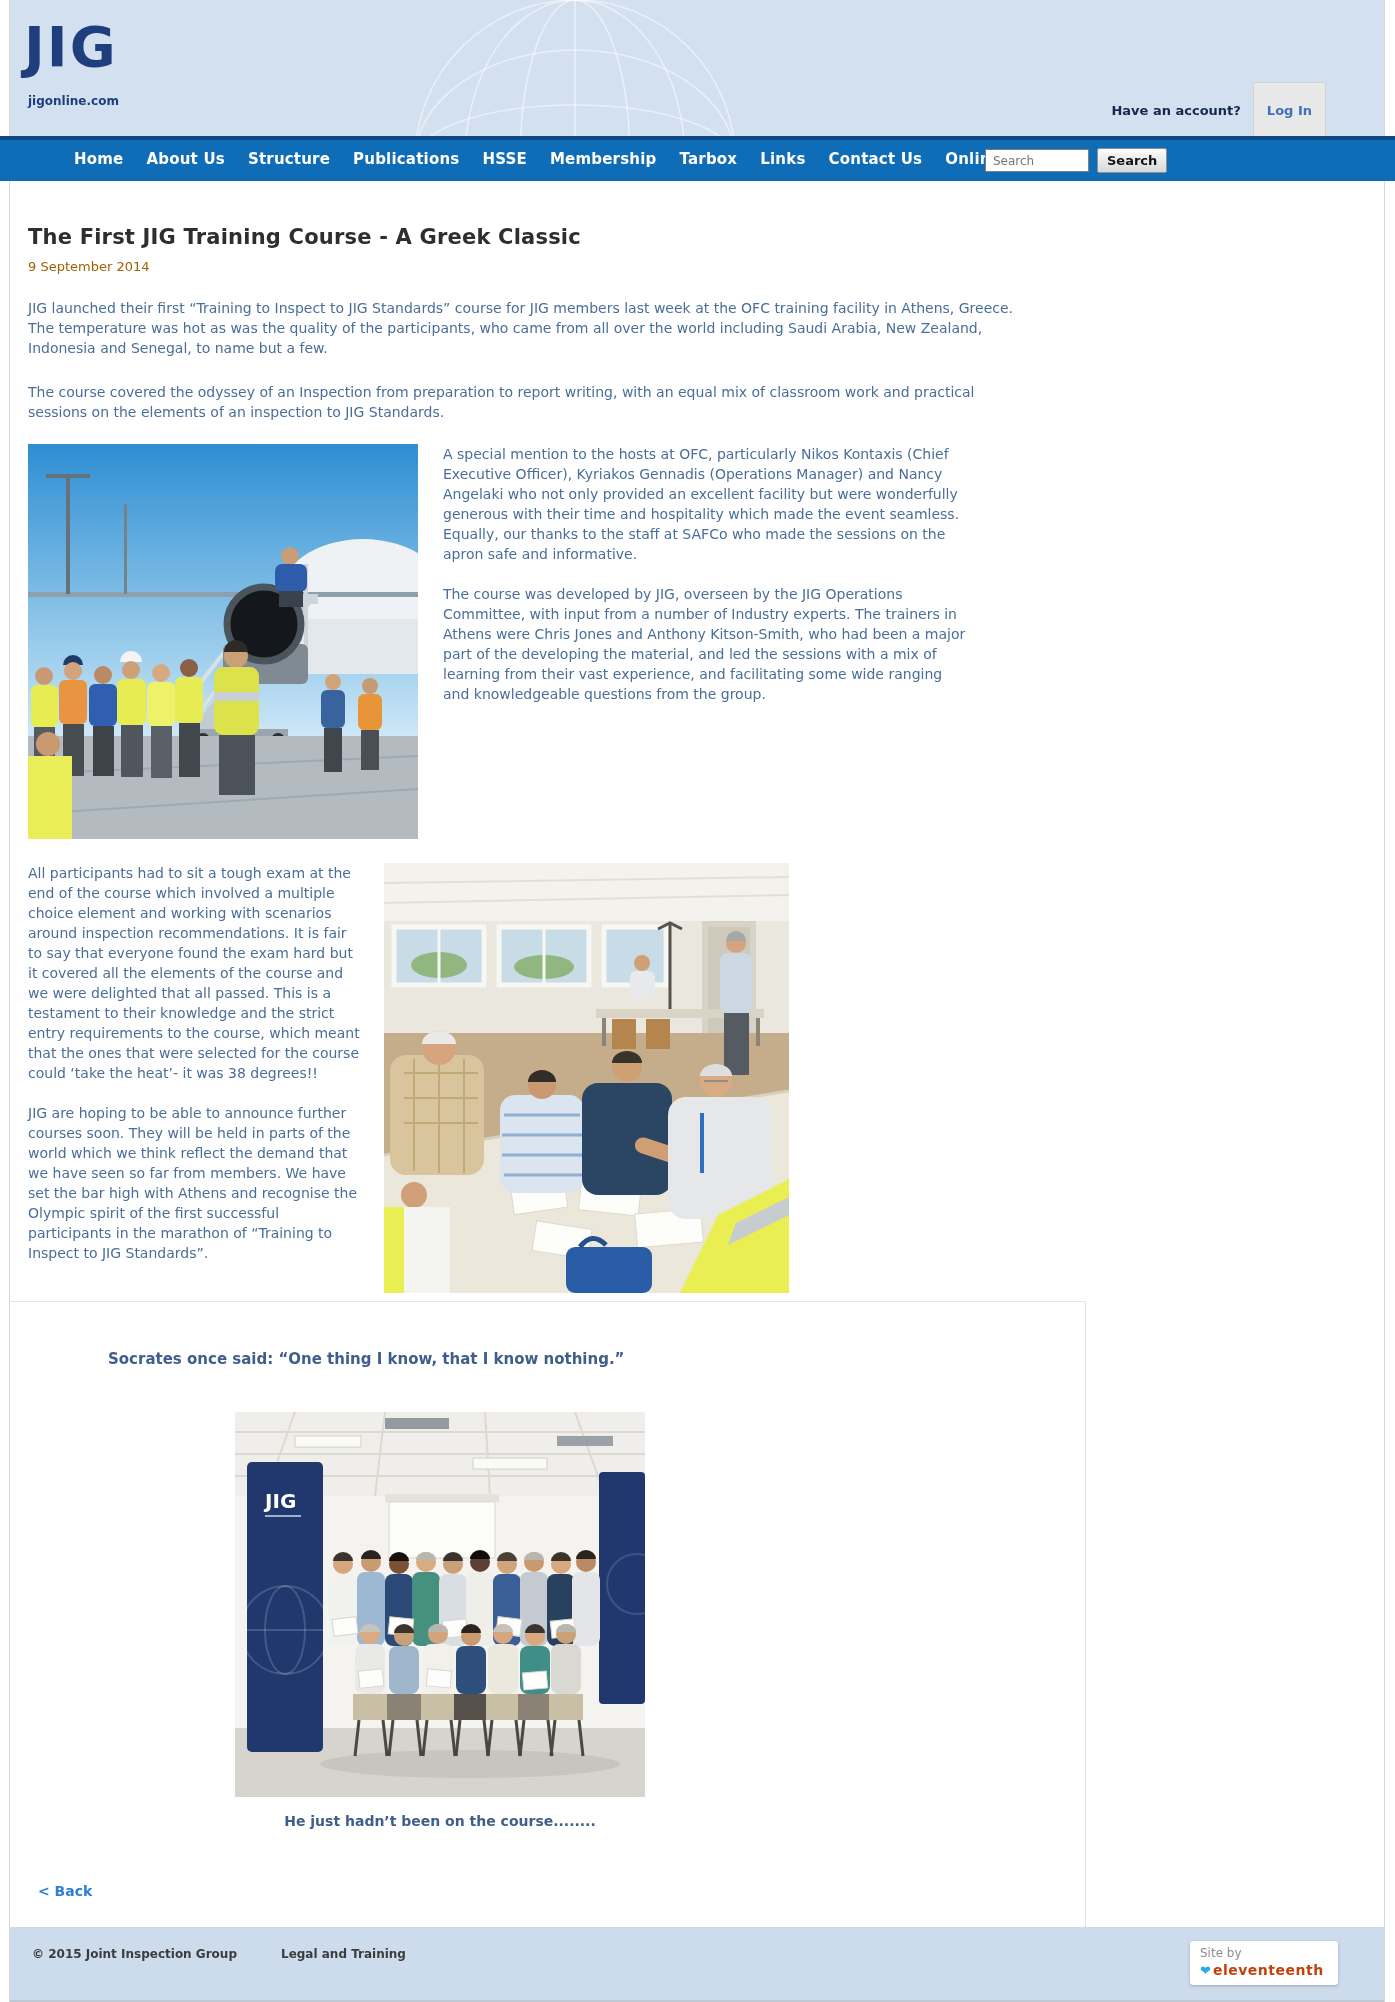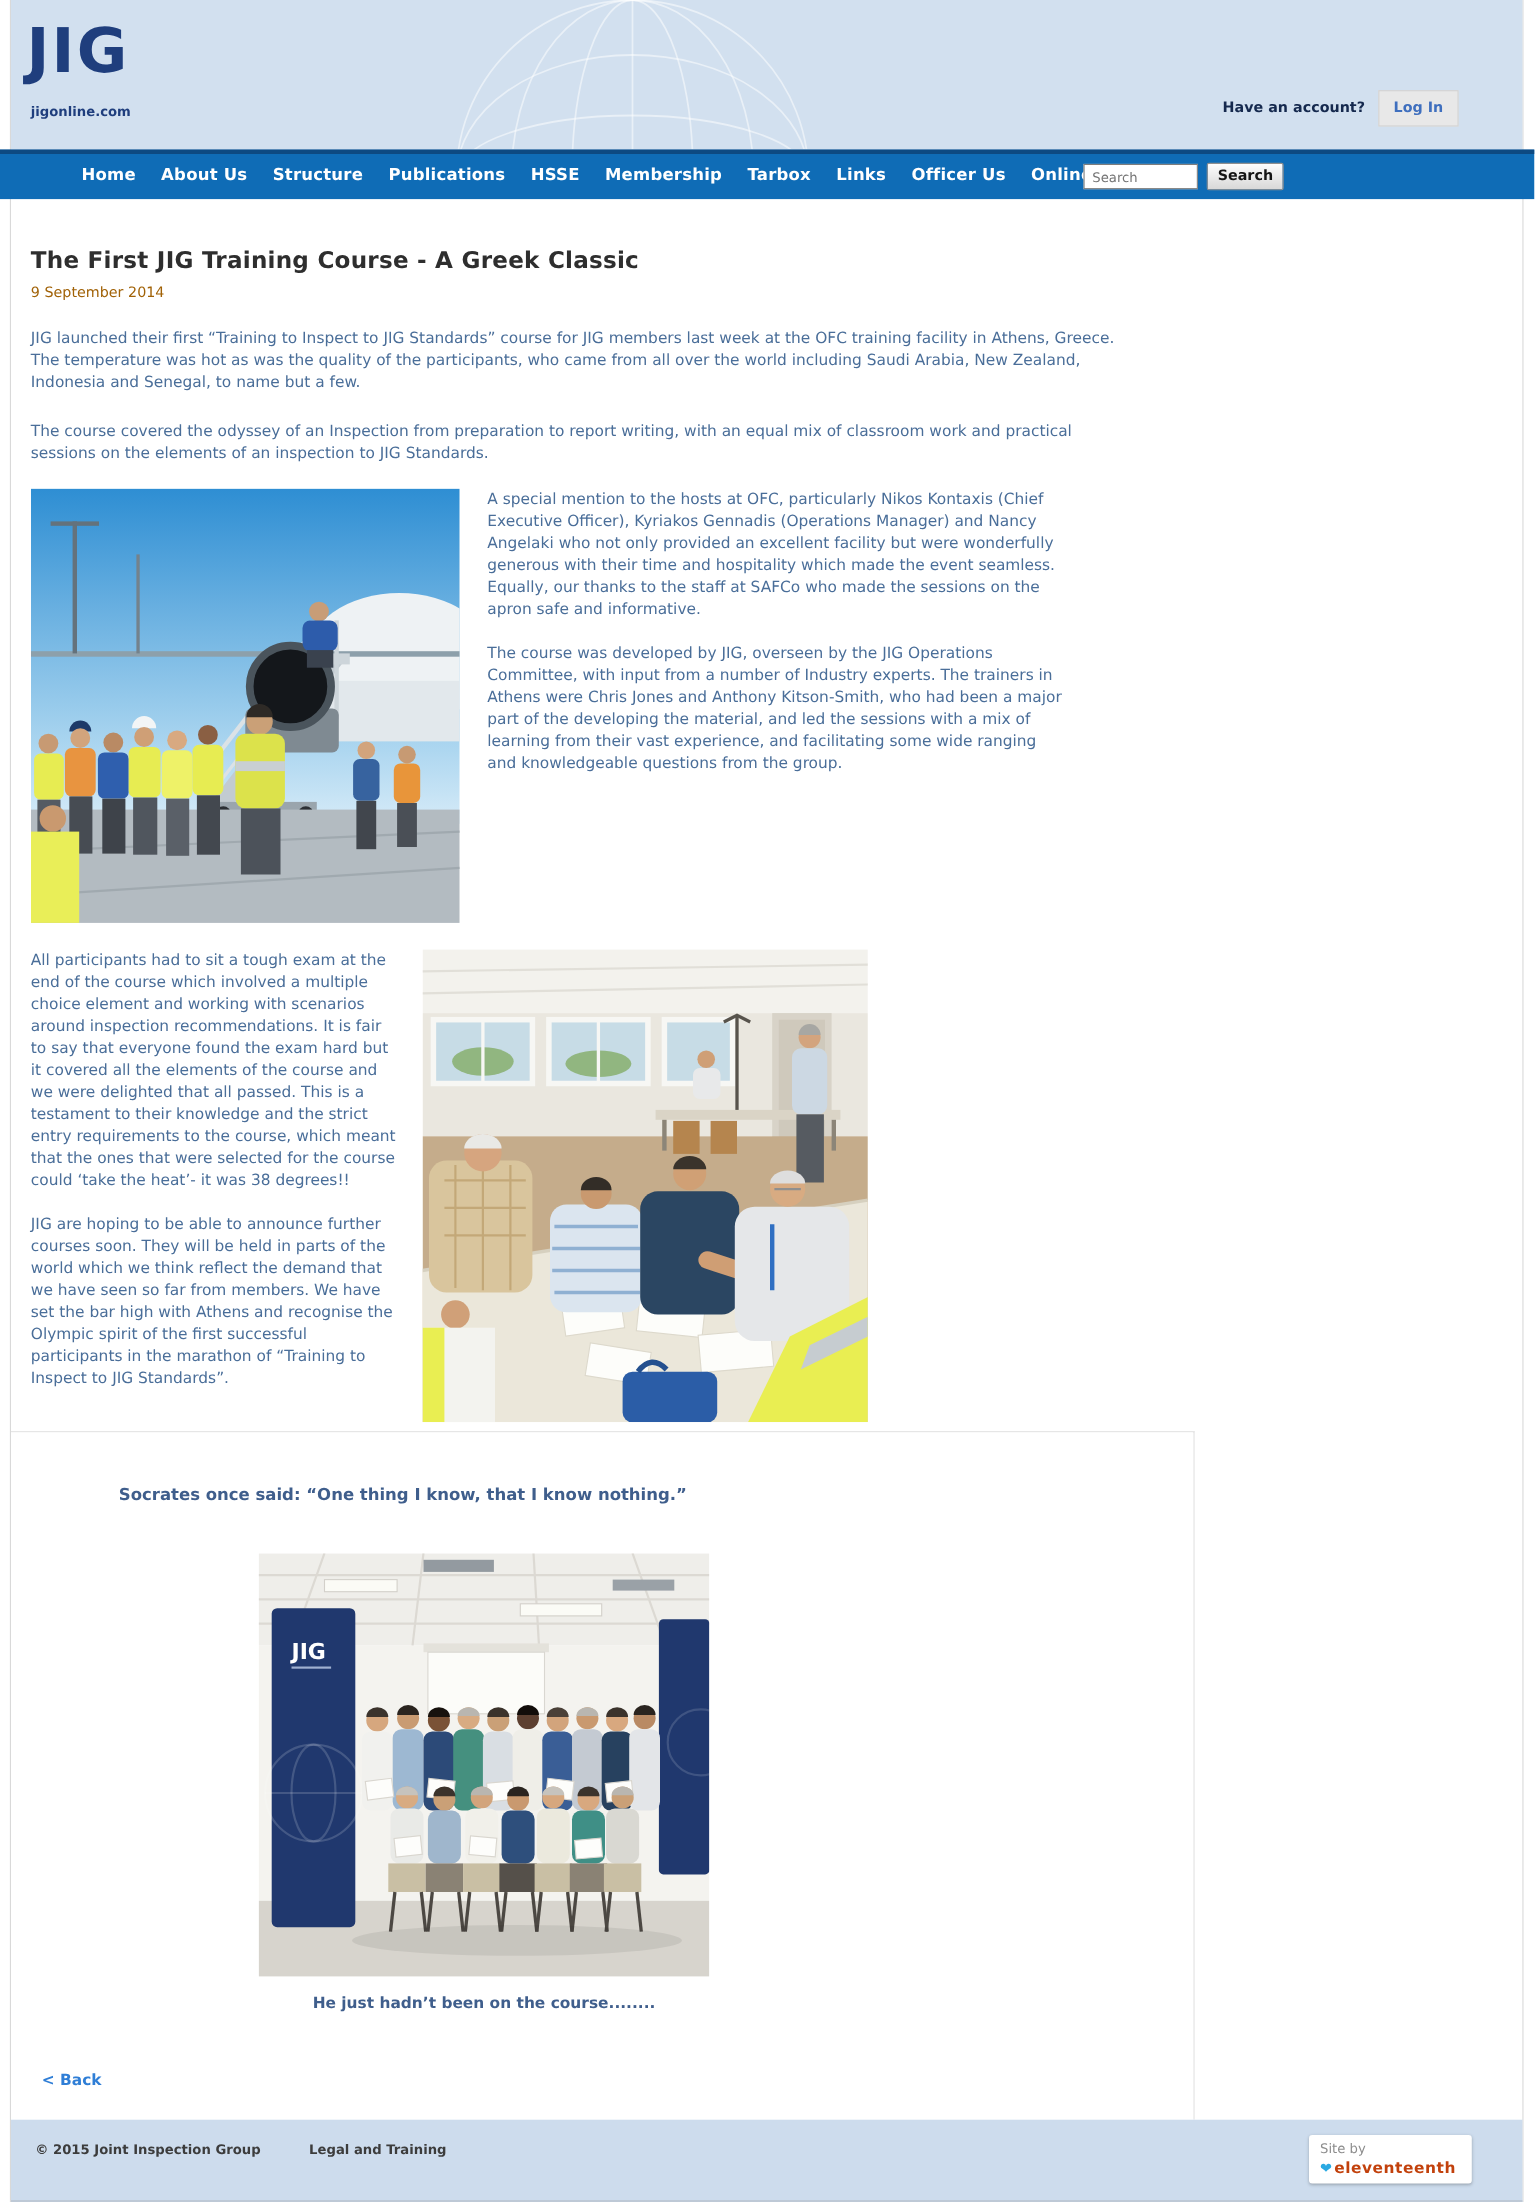--- a/index.html
+++ b/index.html
@@ -14,21 +14,21 @@
 
   
   .site-header { position:absolute; left:10px; right:11px; top:0; height:136px;
     background:#d2e0ef; overflow:hidden; z-index:1; }
   .globe { position:absolute; left:255px; top:-30px; }
   .logo { position:absolute; left:14px; top:8px; color:#1f3e7d; cursor:pointer; }
   .logo-word { font-size:56px; font-weight:800; letter-spacing:2px; line-height:1.4; }
   .logo-domain { font-size:12px; font-weight:700; margin:8px 0 0 4px; }
   .account { position:absolute; right:58px; top:82px; display:flex; align-items:center; }
   .account-prompt { font-size:13px; font-weight:700; color:#15294e; }
-  .login-btn { margin-left:12px; padding:8px 13px; background:#e8e8e8; border:1px solid #d2d2d2;
+  .login-btn { margin-left:12px; padding:20px 13px; background:#e8e8e8; border:1px solid #d2d2d2;
     color:#3f6fbe; font-weight:700; font-size:13px; cursor:pointer;
     font-family:"DejaVu Sans","Liberation Sans",sans-serif; }
 
   
   .site-nav { position:absolute; left:0; right:0; top:136px; height:45px;
     background:#0f6cb6; border-top:4px solid #0d4a82; z-index:2; }
   .site-nav ul { list-style:none; display:flex; gap:23px; padding:10px 0 0 74px; }
   .site-nav li { color:#fff; font-weight:700; font-size:15px; letter-spacing:.2px;
     cursor:pointer; white-space:nowrap; }
   .nav-search { position:absolute; left:985px; top:8px; display:flex; align-items:center; }
@@ -108,21 +108,21 @@
 <nav class="site-nav">
   <ul>
     <li>Home</li>
     <li>About Us</li>
     <li>Structure</li>
     <li>Publications</li>
     <li>HSSE</li>
     <li>Membership</li>
     <li>Tarbox</li>
     <li>Links</li>
-    <li>Officer Us</li>
+    <li>Contact Us</li>
     <li>Online Shop</li>
   </ul>
   <div class="nav-search">
     <input type="text" placeholder="Search" style="">
     <button>Search</button>
   </div>
 </nav>
 
 <main class="content">
   <h1 class="article-title">The First JIG Training Course - A Greek Classic</h1>

